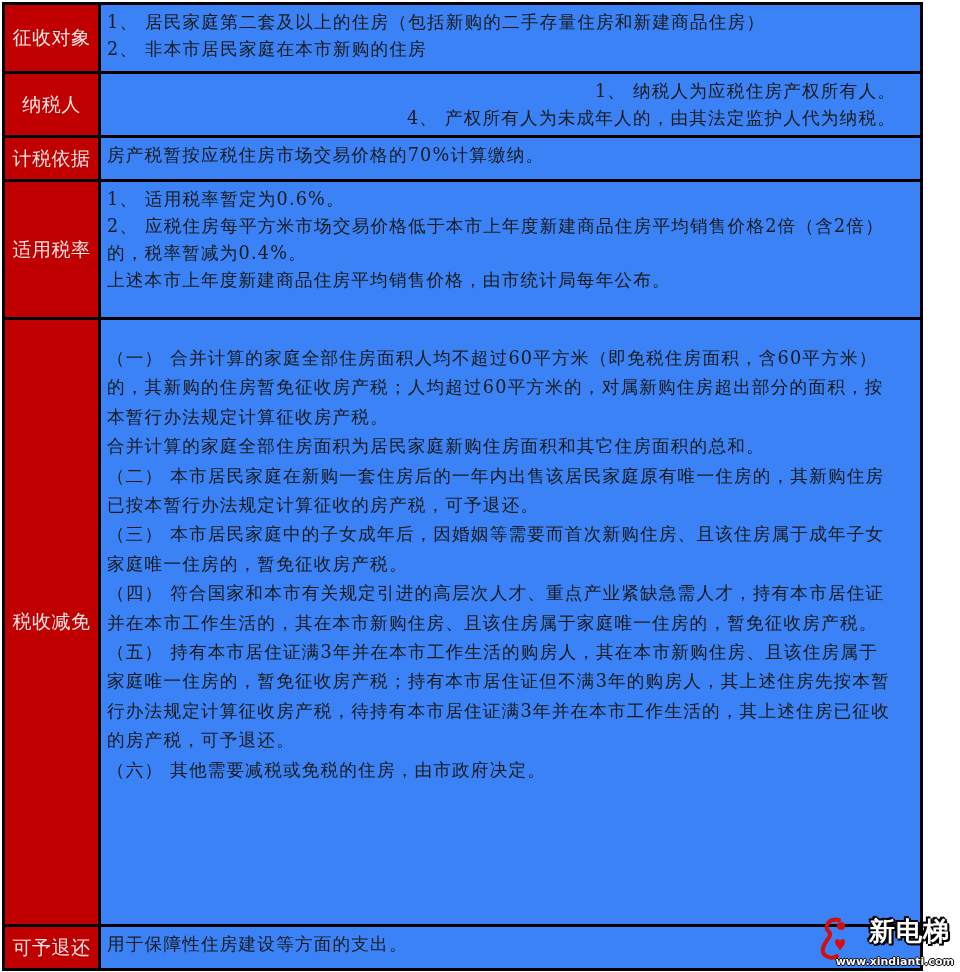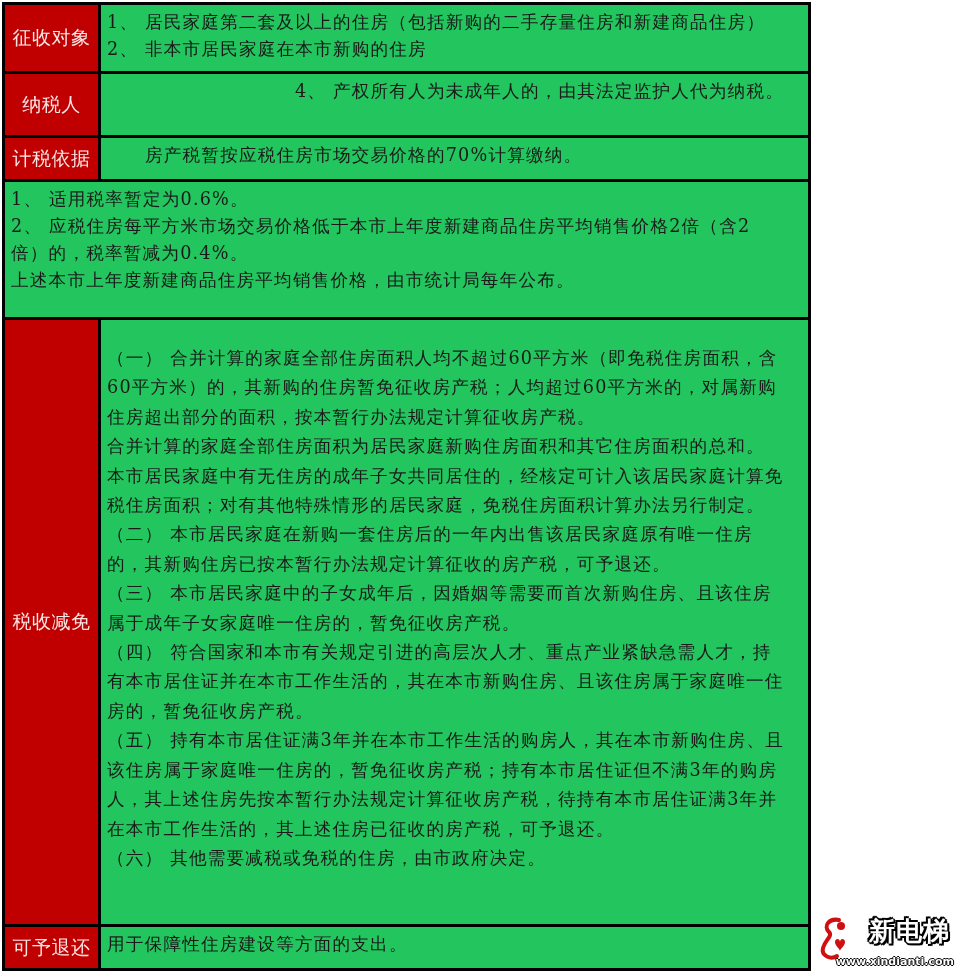--- a/index.html
+++ b/index.html
@@ -1,29 +1,29 @@
 <!DOCTYPE html>
 <html><head>
 <meta charset="utf-8">
 <style>
   html, body { margin: 0; padding: 0; background: #ffffff; }
   body { width: 960px; height: 972px; position: relative; overflow: hidden;
          font-family: "DejaVu Serif", "Liberation Serif", serif; }
-  .table { position: absolute; left: 2px; top: 2px; width: 809px;
-           border: 3px solid #000; box-sizing: border-box; background: #22c55e; }
+  .table { position: absolute; left: 2px; top: 2px; width: 921px;
+           border: 3px solid #000; box-sizing: border-box; background: #3b82f6; }
   .row { display: flex; border-top: 3px solid #000; box-sizing: border-box; }
   .row:first-child { border-top: none; }
   .label { width: 96px; flex: 0 0 96px; background: #c00000; color: #fbe6e6;
            display: flex; align-items: center; justify-content: center;
            font-size: 19px; letter-spacing: 0.5px; border-right: 3px solid #000;
            box-sizing: border-box; font-family: "DejaVu Sans", "Liberation Sans", sans-serif; }
   .content { flex: 1; padding: 4px 24px 4px 6px; color: #1a1a1a; font-size: 17.6px;
              line-height: 27px; letter-spacing: 1.2px; box-sizing: border-box; }
   .content p { margin: 0; }
-  .r1 { height: 66px; } .r2 { height: 64px; text-align: right; } .r3 { height: 44px; gap: 38px; }
+  .r1 { height: 66px; } .r2 { height: 64px; text-align: right; } .r3 { height: 44px; }
   .r4 { height: 138px; } .r5 { height: 607px; } .r6 { height: 44px; }
   .r5 .content { padding-top: 24px; line-height: 29.4px; }
   .r3 .content, .r6 .content { display: flex; align-items: flex-start; }
   .watermark { position: absolute; right: 6px; bottom: 4px; width: 135px; height: 56px; }
   .wm-title { position: absolute; right: 4px; top: 2px; font-size: 26px; font-weight: bold;
               color: #fff; font-family: "DejaVu Sans", sans-serif;
               text-shadow: -2px 0 #000, 2px 0 #000, 0 -2px #000, 0 2px #000, 2px 2px #000, -2px -2px #000; letter-spacing: 1px; margin-left: 8px; }
   .wm-url { position: absolute; right: 0; bottom: 0; font-size: 11px; font-weight: bold;
             color: #fff; font-family: "DejaVu Sans", sans-serif;
             text-shadow: -1px 0 #000, 1px 0 #000, 0 -1px #000, 0 1px #000; margin-top: 42px; }
@@ -36,42 +36,43 @@
   <div class="row r1">
     <div class="label">征收对象</div>
     <div class="content">
       <p>1、 居民家庭第二套及以上的住房（包括新购的二手存量住房和新建商品住房）</p>
       <p>2、 非本市居民家庭在本市新购的住房</p>
     </div>
   </div>
   <div class="row r2">
     <div class="label">纳税人</div>
     <div class="content">
+      <p>1、 纳税人为应税住房产权所有人。</p>
       <p>4、 产权所有人为未成年人的，由其法定监护人代为纳税。</p>
     </div>
   </div>
   <div class="row r3">
     <div class="label">计税依据</div>
     <div class="content">
       <p>房产税暂按应税住房市场交易价格的70%计算缴纳。</p>
     </div>
   </div>
   <div class="row r4">
+    <div class="label">适用税率</div>
     <div class="content">
       <p>1、 适用税率暂定为0.6%。</p>
       <p>2、 应税住房每平方米市场交易价格低于本市上年度新建商品住房平均销售价格2倍（含2倍）的，税率暂减为0.4%。</p>
       <p>上述本市上年度新建商品住房平均销售价格，由市统计局每年公布。</p>
     </div>
   </div>
   <div class="row r5">
     <div class="label">税收减免</div>
     <div class="content">
       <p>（一） 合并计算的家庭全部住房面积人均不超过60平方米（即免税住房面积，含60平方米）的，其新购的住房暂免征收房产税；人均超过60平方米的，对属新购住房超出部分的面积，按本暂行办法规定计算征收房产税。</p>
       <p>合并计算的家庭全部住房面积为居民家庭新购住房面积和其它住房面积的总和。</p>
-      <p>本市居民家庭中有无住房的成年子女共同居住的，经核定可计入该居民家庭计算免税住房面积；对有其他特殊情形的居民家庭，免税住房面积计算办法另行制定。</p>
       <p>（二） 本市居民家庭在新购一套住房后的一年内出售该居民家庭原有唯一住房的，其新购住房已按本暂行办法规定计算征收的房产税，可予退还。</p>
       <p>（三） 本市居民家庭中的子女成年后，因婚姻等需要而首次新购住房、且该住房属于成年子女家庭唯一住房的，暂免征收房产税。</p>
       <p>（四） 符合国家和本市有关规定引进的高层次人才、重点产业紧缺急需人才，持有本市居住证并在本市工作生活的，其在本市新购住房、且该住房属于家庭唯一住房的，暂免征收房产税。</p>
       <p>（五） 持有本市居住证满3年并在本市工作生活的购房人，其在本市新购住房、且该住房属于家庭唯一住房的，暂免征收房产税；持有本市居住证但不满3年的购房人，其上述住房先按本暂行办法规定计算征收房产税，待持有本市居住证满3年并在本市工作生活的，其上述住房已征收的房产税，可予退还。</p>
       <p>（六） 其他需要减税或免税的住房，由市政府决定。</p>
     </div>
   </div>
   <div class="row r6">
     <div class="label">可予退还</div>
     <div class="content">

